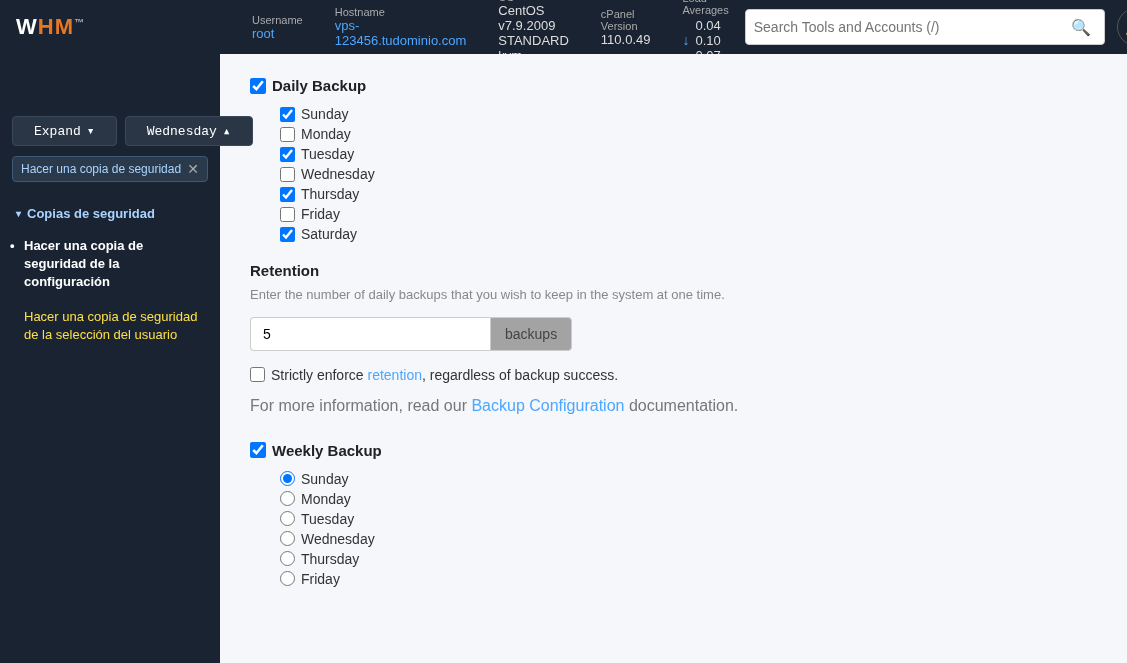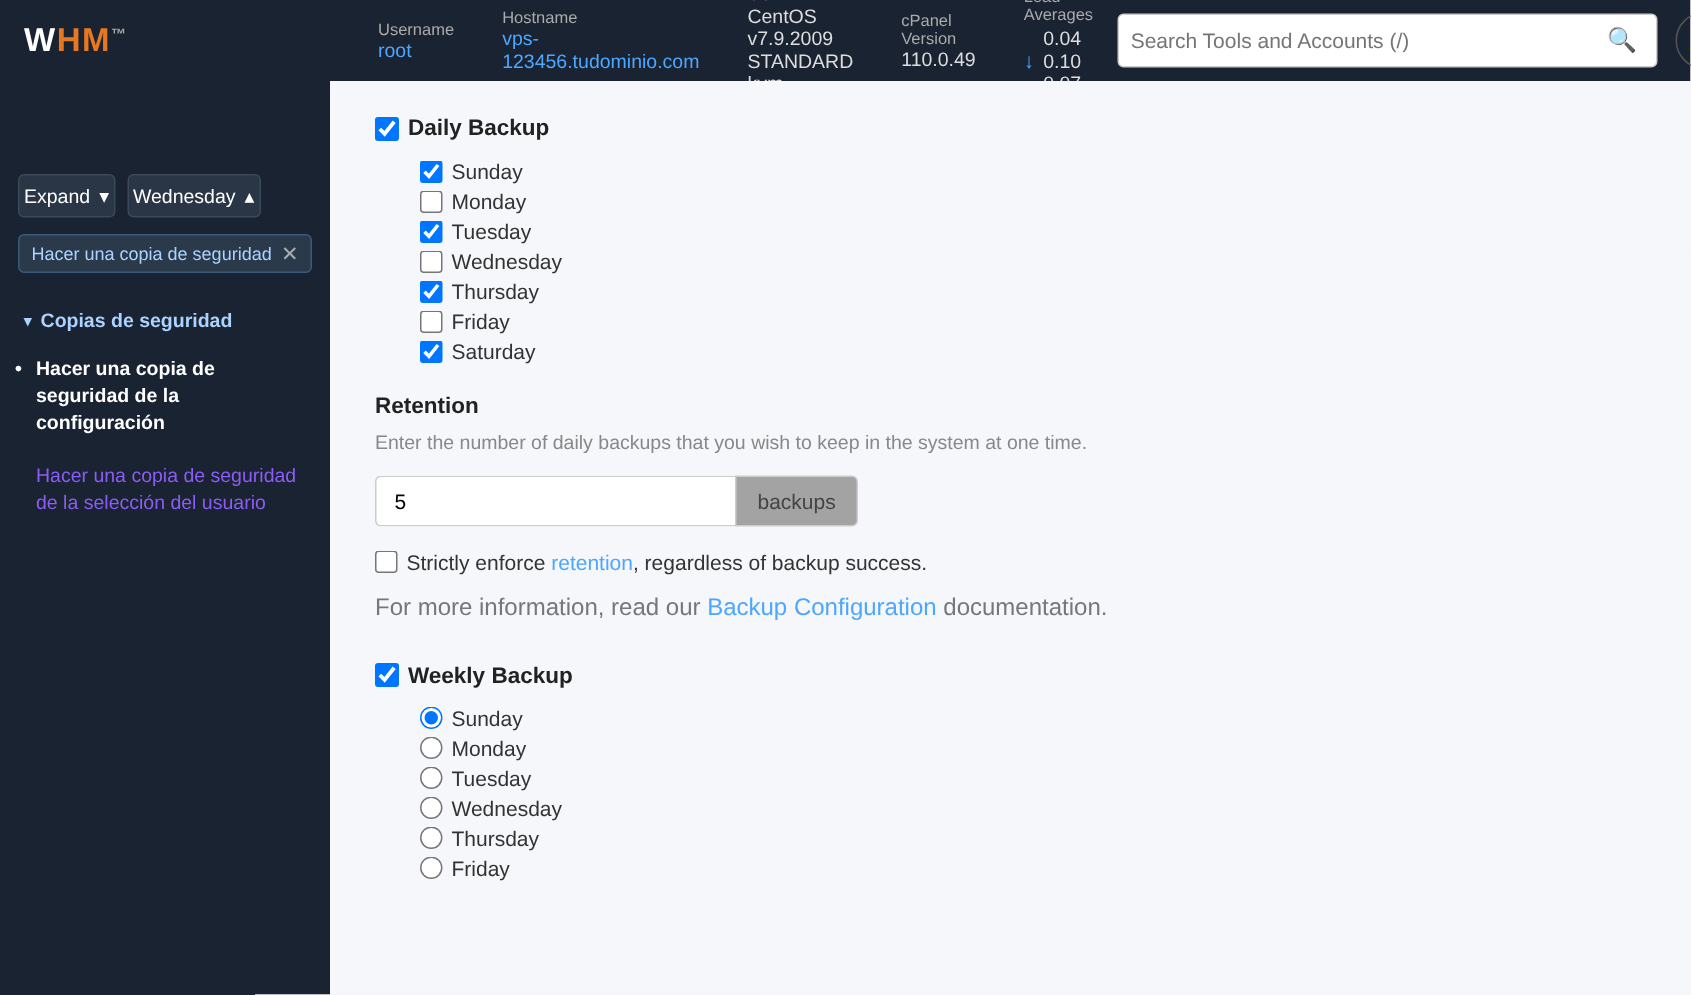--- a/index.html
+++ b/index.html
@@ -85,26 +85,27 @@
       align-items: center;
       justify-content: center;
       font-size: 16px;
       position: relative;
     }
     .btn-expand, .btn-collapse {
       background: #2a3545;
       color: white;
       border: 1px solid #3a4a5a;
       border-radius: 4px;
-      padding: 6px 3px;
+      padding: 6px 21px;
       cursor: pointer;
       font-size: 13px;
       display: flex;
       align-items: center;
       gap: 6px;
+      font-family: Liberation Mono, monospace;
     }
 
     
     .layout {
       display: flex;
       height: calc(663px - 54px);
       position: relative;
     }
 
     
@@ -141,21 +142,21 @@
       padding: 8px 16px;
       color: #aad4ff;
       font-size: 13px;
       font-weight: 600;
       cursor: pointer;
       gap: 6px;
     }
     .sidebar-section-header .arrow { font-size: 10px; }
     .sidebar-item {
       padding: 8px 16px 8px 24px;
-      color: #8b5cf6;
+      color: #fde047;
       font-size: 13px;
       cursor: pointer;
       line-height: 1.4;
     }
     .sidebar-item.active {
       color: white;
       font-weight: 600;
       position: relative;
     }
     .sidebar-item.active::before {

